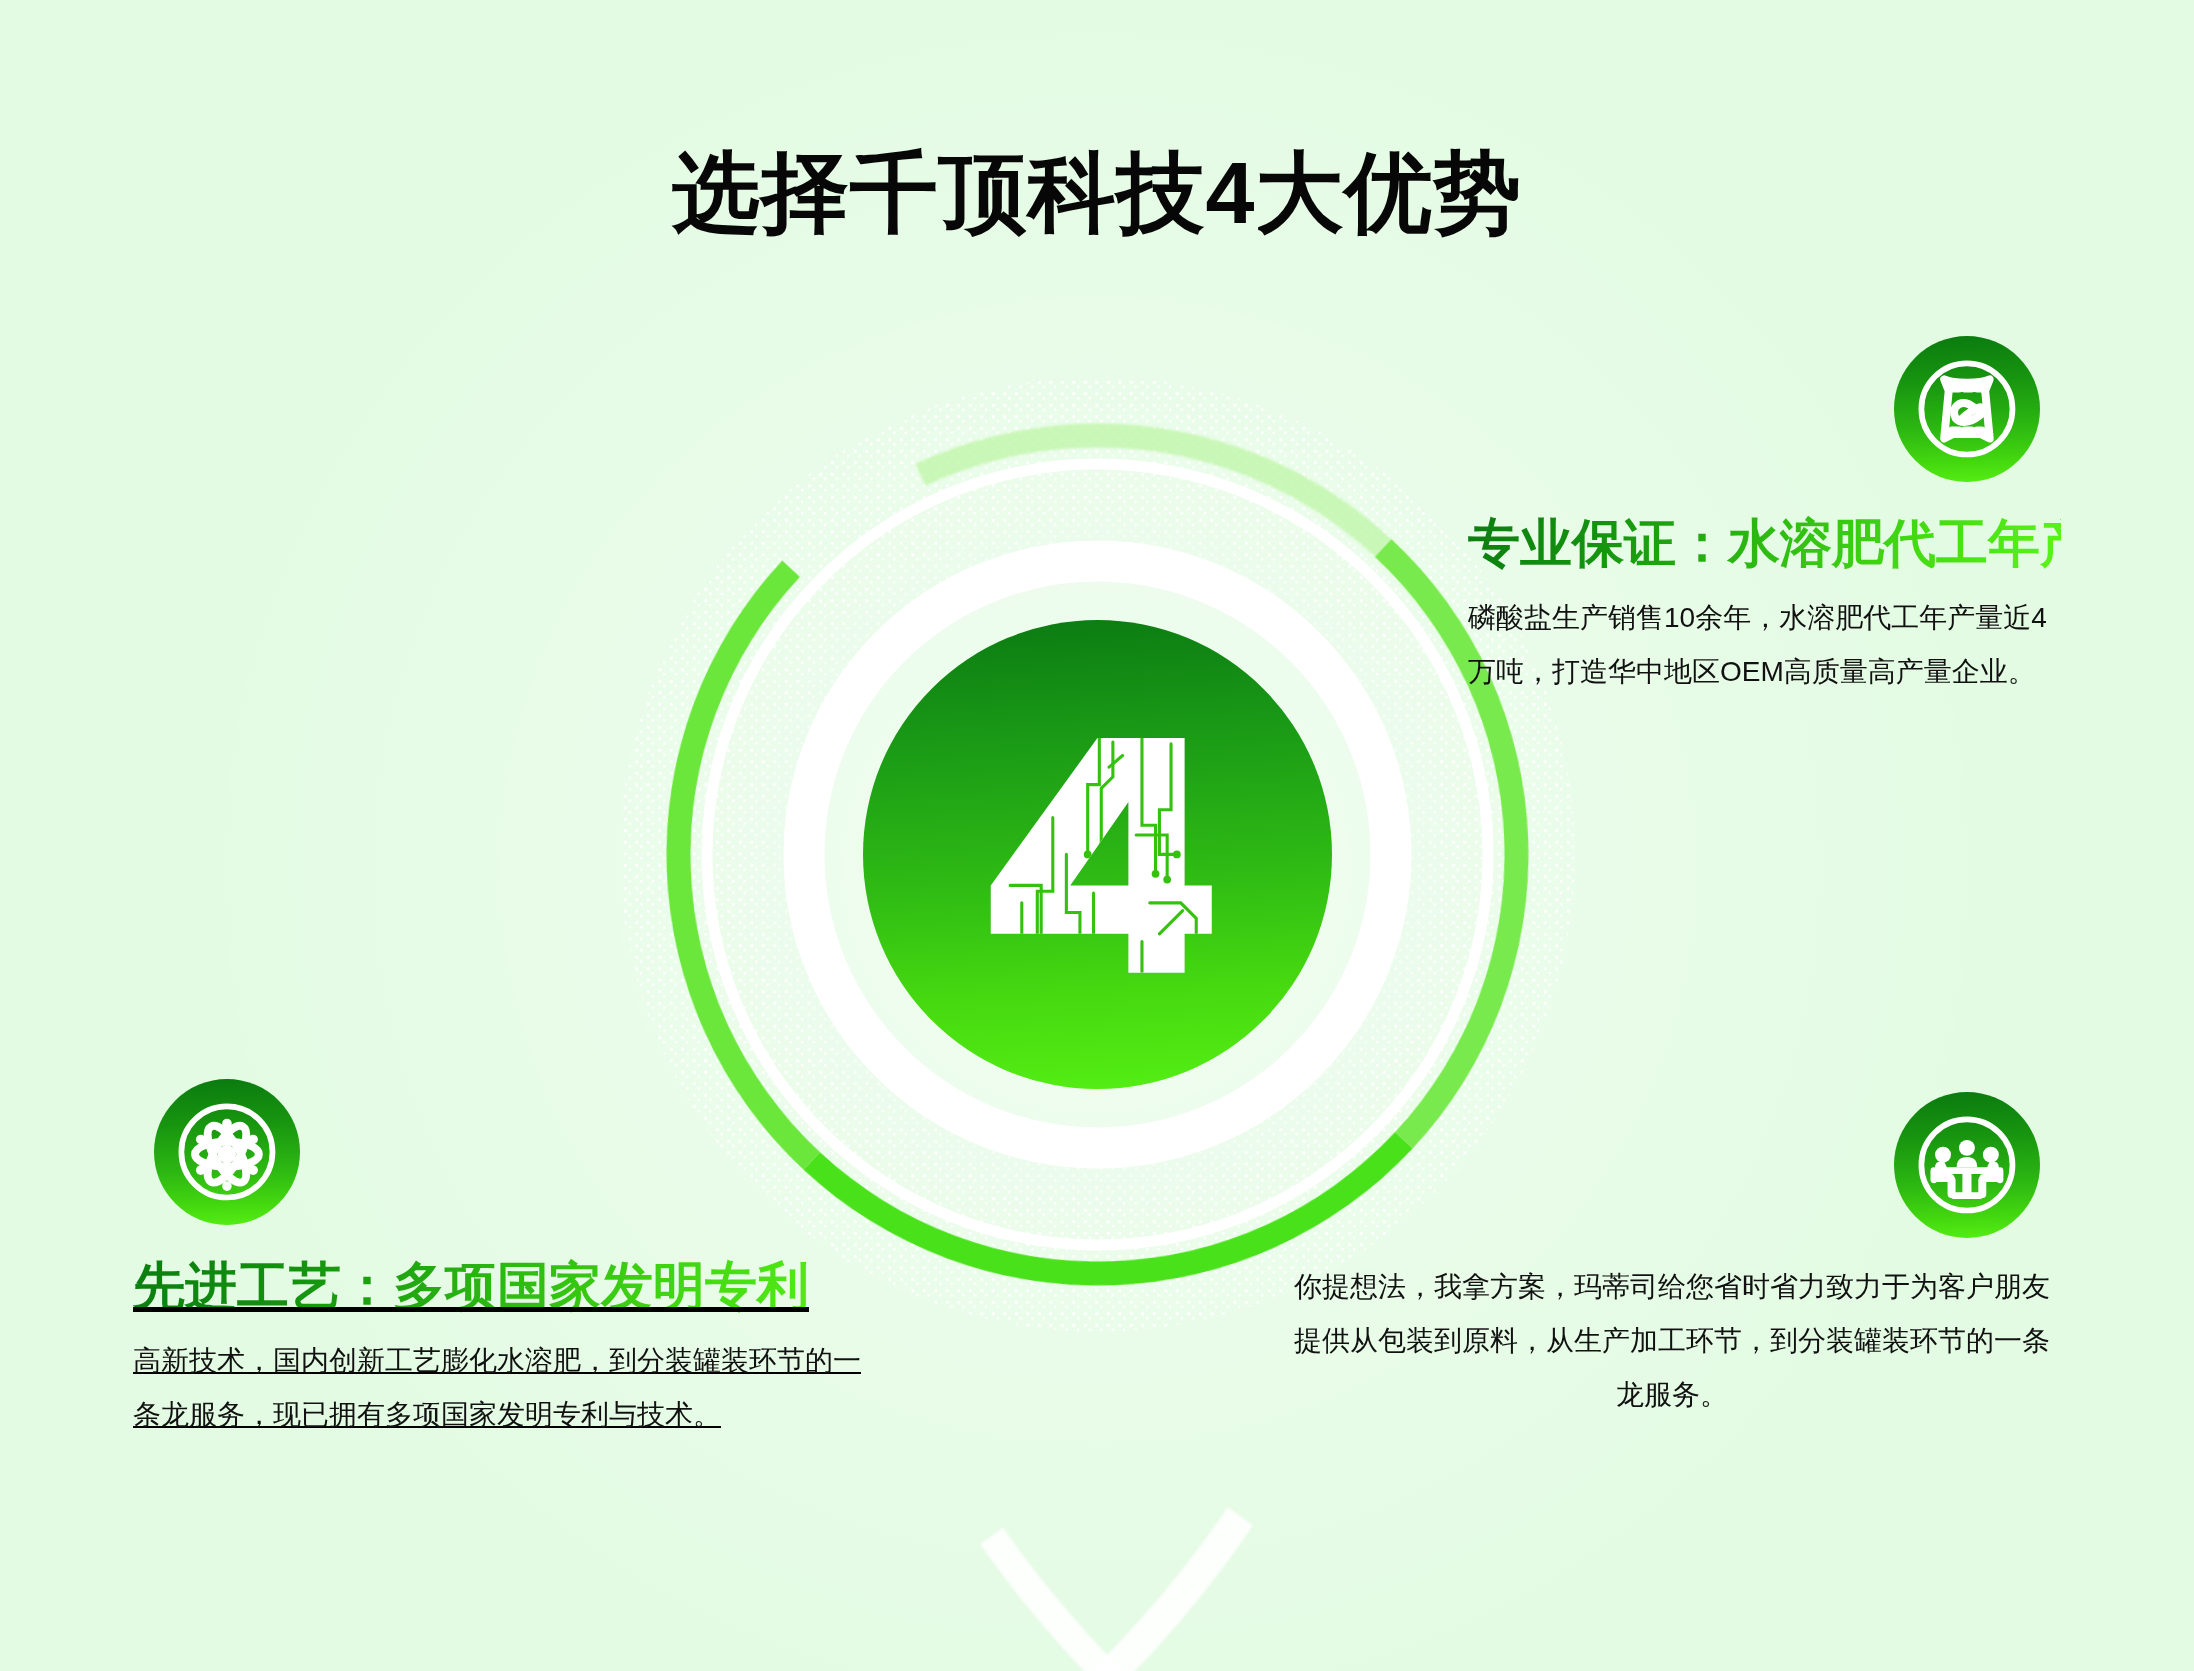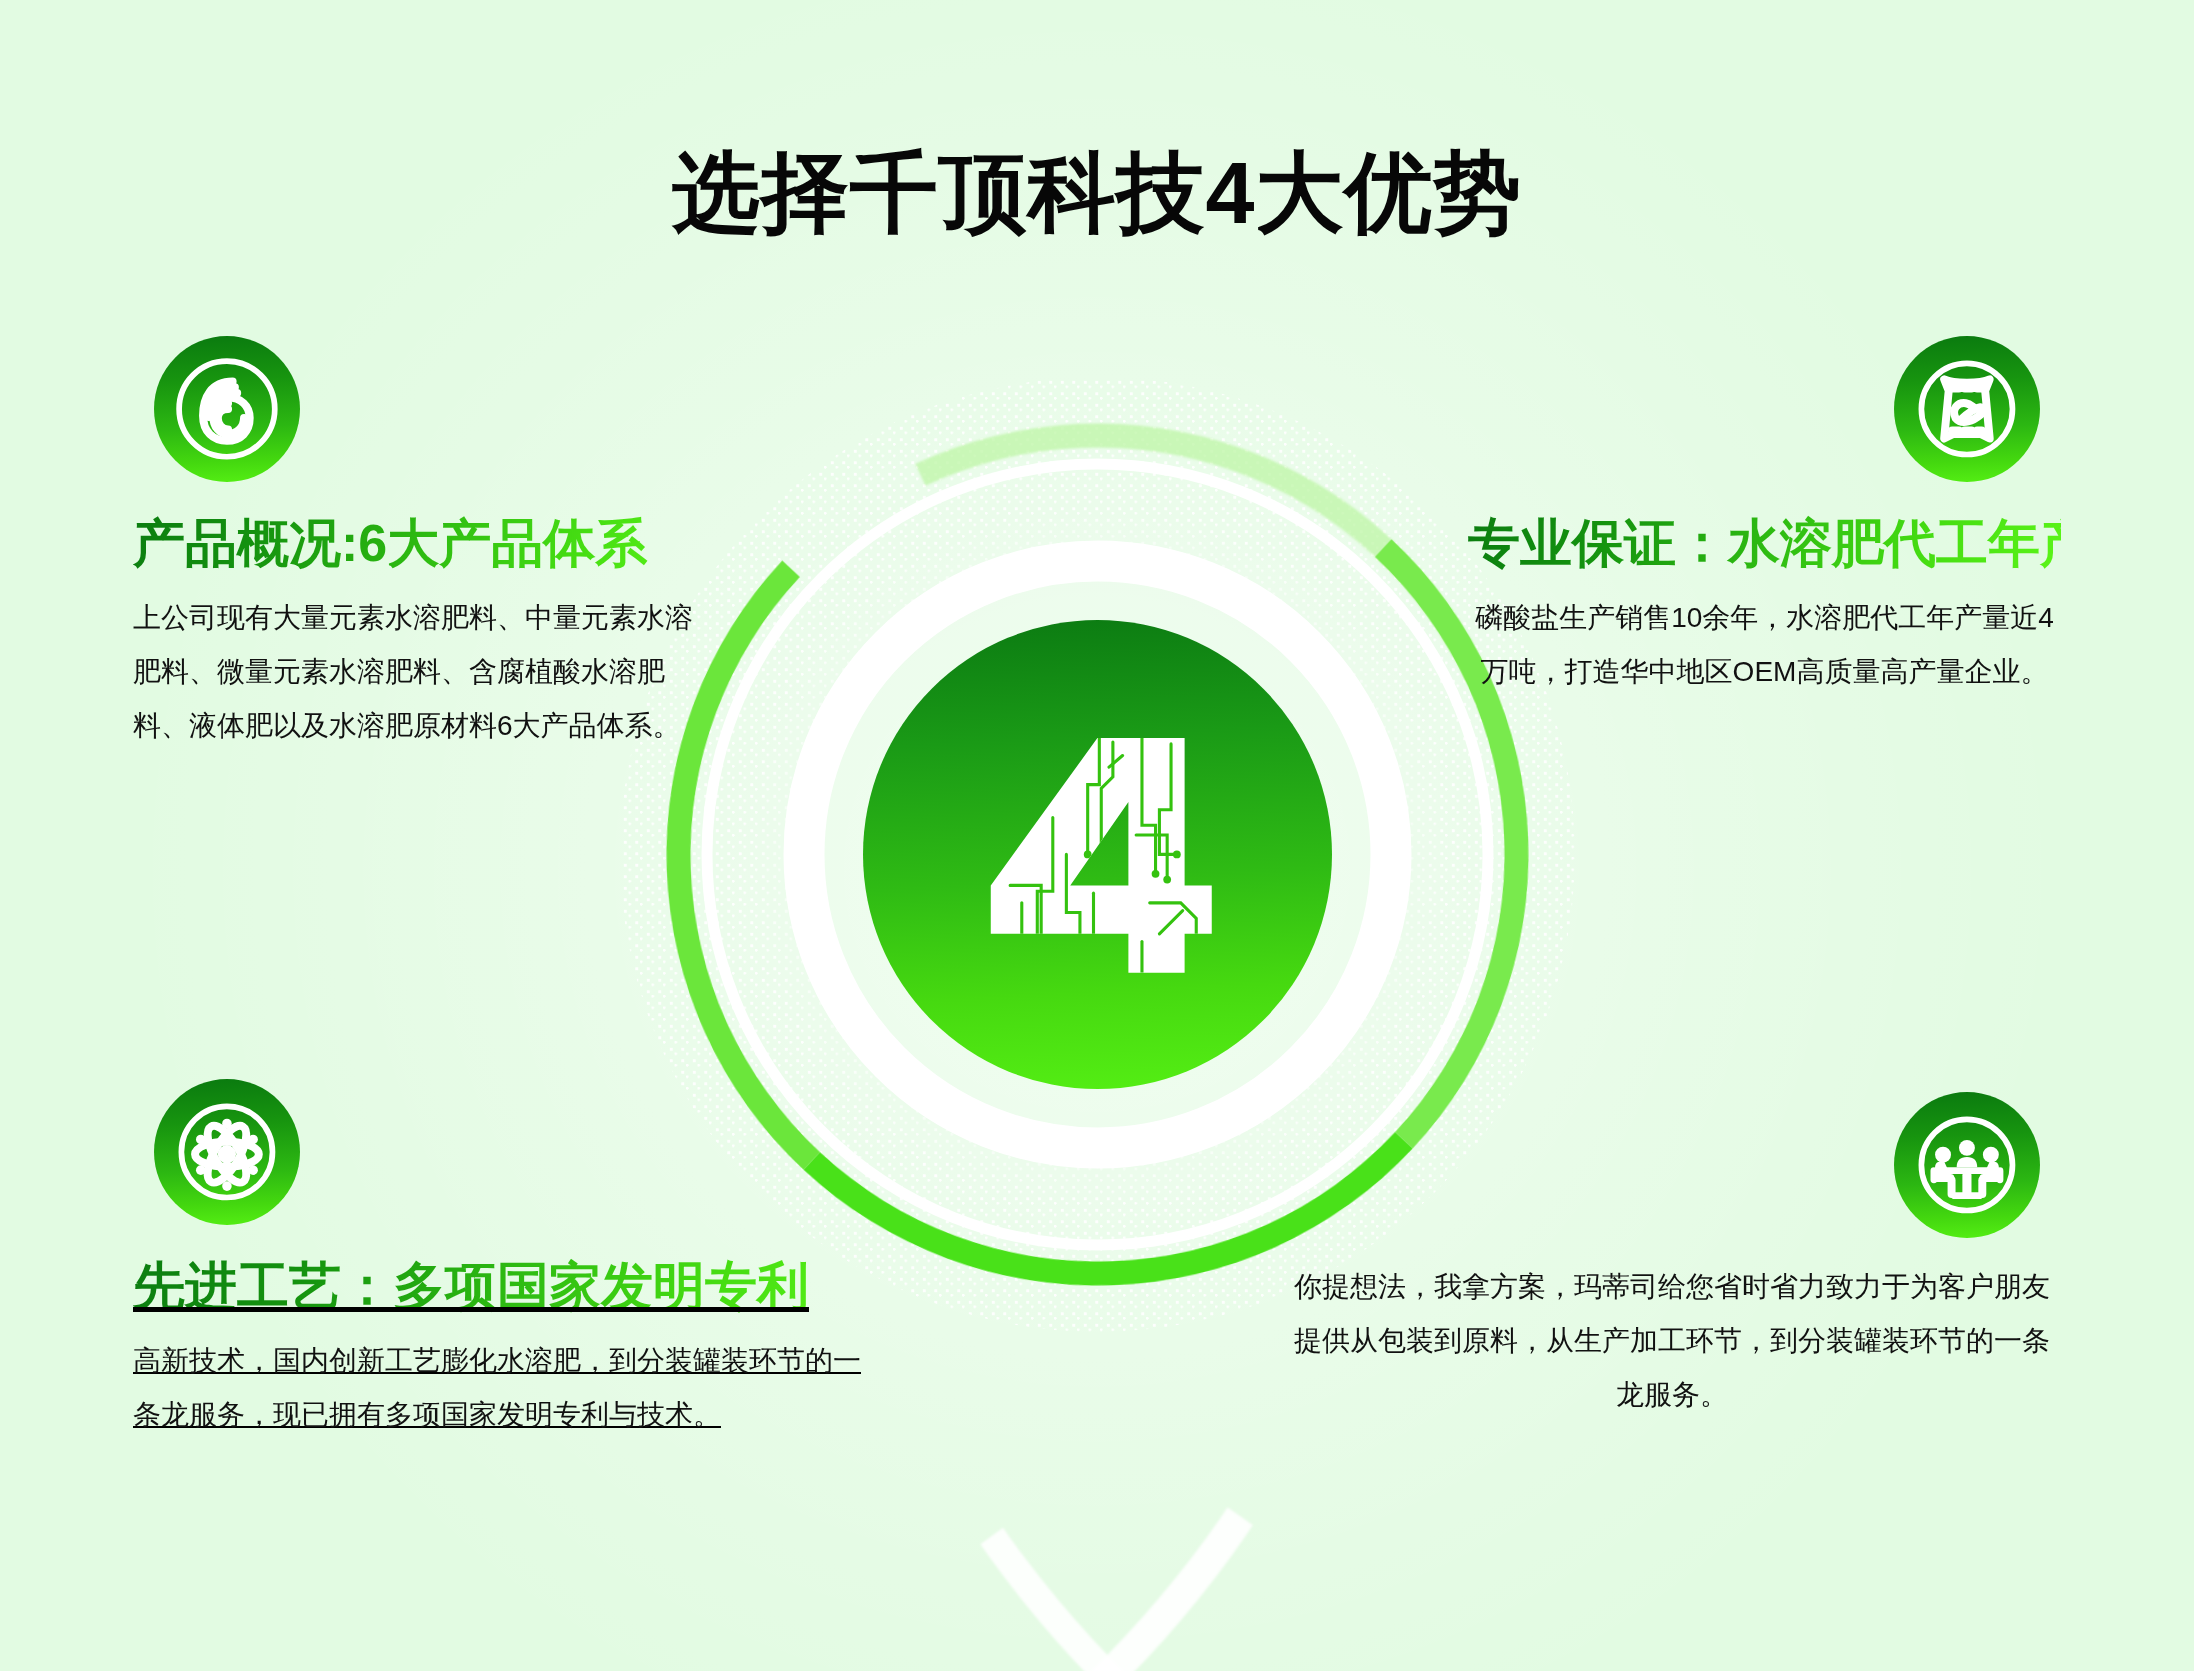--- a/index.html
+++ b/index.html
@@ -190,21 +190,21 @@
 
   
   #feat-tl { left: 133px; top: 336px; width: 575px; }
   #feat-tl .icon-badge { left: 21px; top: 0; }
   #feat-tl .txt { margin-top: 177px; text-align: left; }
 
   
   #feat-tr { right: 133px; top: 336px; width: 593px; text-align: right; }
   #feat-tr .icon-badge { right: 21px; top: 0; }
   #feat-tr .txt { margin-top: 177px; text-align: right; }
-  #feat-tr p { text-align: center; }
+  #feat-tr p { text-align: left; }
 
   
   #feat-bl { left: 133px; top: 1079px; width: 752px; text-decoration: underline; }
   #feat-bl .icon-badge { left: 21px; top: 0; }
   #feat-bl .txt { margin-top: 177px; text-align: left; }
 
   
   #feat-br { right: 133px; top: 1092px; width: 778px; text-align: right; }
   #feat-br .icon-badge { right: 21px; top: 0; }
   #feat-br .txt { margin-top: 168px; text-align: right; }
@@ -264,38 +264,20 @@
           <circle cx="232" cy="150" r="4"></circle>
           <circle cx="222" cy="176" r="4"></circle>
           <circle cx="92" cy="236" r="4"></circle>
         </g>
       </svg>
     </div>
   </div>
 
   <h1 class="page-title">选择千顶科技4大优势</h1>
 
-  <div class="feature" id="feat-tl">
-    <div class="icon-badge">
-      <svg viewBox="0 0 100 100" aria-hidden="true">
-        <circle class="icon-ring" cx="50" cy="50" r="42"></circle>
-        <g class="icon-stroke" stroke-width="3" fill="none">
-          <path d="M55 26 C36 26 29 40 29 56 C29 70 38 78 50 78 C62 78 70 70 70 58 C70 47 62 40 51 40 C41 40 34 47 34 56"></path>
-          <path d="M57 31 C40 31 34 43 34 57"></path>
-          <path d="M59 36 C45 36 39 45 39 56"></path>
-          <path d="M51 45 C43 45 38 50 38 57 C38 66 44 72 51 72 C59 72 65 66 65 58"></path>
-          <path d="M51 50 C45 50 42 53 42 58 C42 64 46 68 51 68"></path>
-        </g>
-      </svg>
-    </div>
-    <div class="txt">
-      <h3>产品概况:6大产品体系</h3>
-      <p>上公司现有大量元素水溶肥料、中量元素水溶肥料、微量元素水溶肥料、含腐植酸水溶肥料、液体肥以及水溶肥原材料6大产品体系。</p>
-    </div>
-  </div>
 
   <div class="feature" id="feat-tr">
     <div class="icon-badge">
       <svg viewBox="0 0 100 100" aria-hidden="true">
         <circle class="icon-ring" cx="50" cy="50" r="40"></circle>
         <path class="icon-stroke" stroke-width="4" d="M30 24 C38 28 62 28 70 24 L66 34 L70 76 L62 72 L38 72 L30 76 L34 34 Z"></path>
         <path class="icon-stroke" stroke-width="3" stroke-dasharray="6 5" d="M37 32 H63"></path>
         <path class="icon-stroke" stroke-width="3" stroke-dasharray="6 5" d="M37 69 H63"></path>
         <path class="icon-stroke" stroke-width="3.5" d="M40 58 C36 50 42 44 49 45 C55 46 56 51 60 49 C65 47 66 52 62 55 C56 60 46 65 40 58 Z"></path>
         <path class="icon-stroke" stroke-width="3" d="M44 60 C50 54 56 50 61 49"></path>

